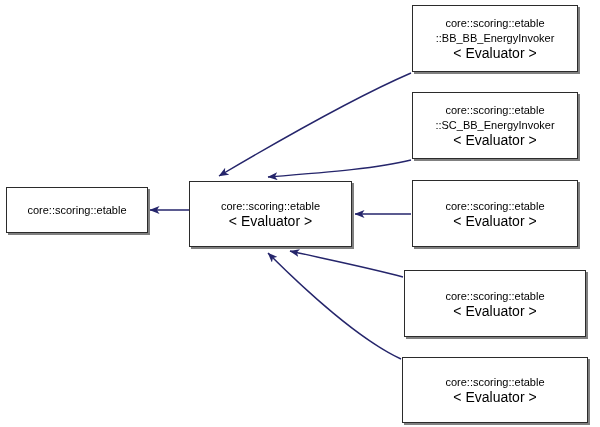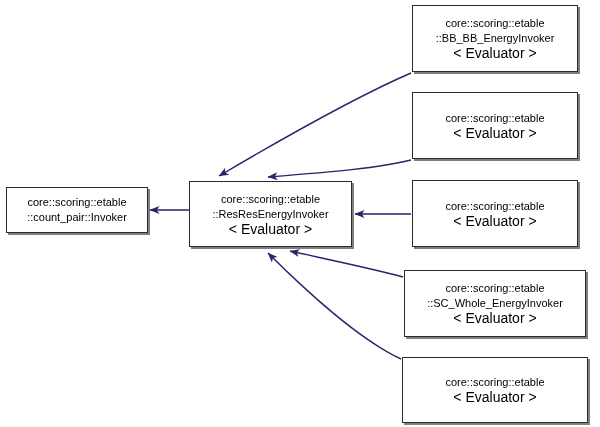--- a/index.html
+++ b/index.html
@@ -79,48 +79,46 @@
 
     <line x1="411" y1="214" x2="355" y2="214" stroke="#25256b" stroke-width="1.4" marker-end="url(#arrowhead)"></line>
 
     <path d="M 403,277 C 370,268 330,260 290,251" fill="none" stroke="#25256b" stroke-width="1.4" marker-end="url(#arrowhead)"></path>
 
     <path d="M 401,359 C 360,340 305,290 268,253" fill="none" stroke="#25256b" stroke-width="1.4" marker-end="url(#arrowhead)"></path>
   </svg>
 
   <div class="uml-node" id="node-base">
     <span class="ln">core::scoring::etable</span>
-    <span class="ln">::count_pair::Invoker</span>
   </div>
 
   <div class="uml-node" id="node-center">
     <span class="ln">core::scoring::etable</span>
-    <span class="ln">::ResResEnergyInvoker</span>
     <span class="ln tmpl">&lt; Evaluator &gt;</span>
   </div>
 
   <div class="uml-node" id="node-bb-bb">
     <span class="ln">core::scoring::etable</span>
     <span class="ln">::BB_BB_EnergyInvoker</span>
     <span class="ln tmpl">&lt; Evaluator &gt;</span>
   </div>
 
   <div class="uml-node" id="node-sc-bb">
     <span class="ln">core::scoring::etable</span>
+    <span class="ln">::SC_BB_EnergyInvoker</span>
     <span class="ln tmpl">&lt; Evaluator &gt;</span>
   </div>
 
   <div class="uml-node" id="node-sc-sc">
     <span class="ln">core::scoring::etable</span>
     <span class="ln tmpl">&lt; Evaluator &gt;</span>
   </div>
 
   <div class="uml-node" id="node-sc-whole">
     <span class="ln">core::scoring::etable</span>
-    <span class="ln">::SC_Whole_EnergyInvoker</span>
     <span class="ln tmpl">&lt; Evaluator &gt;</span>
   </div>
 
   <div class="uml-node" id="node-whole-whole">
     <span class="ln">core::scoring::etable</span>
     <span class="ln tmpl">&lt; Evaluator &gt;</span>
   </div>
 
 </div>
 

